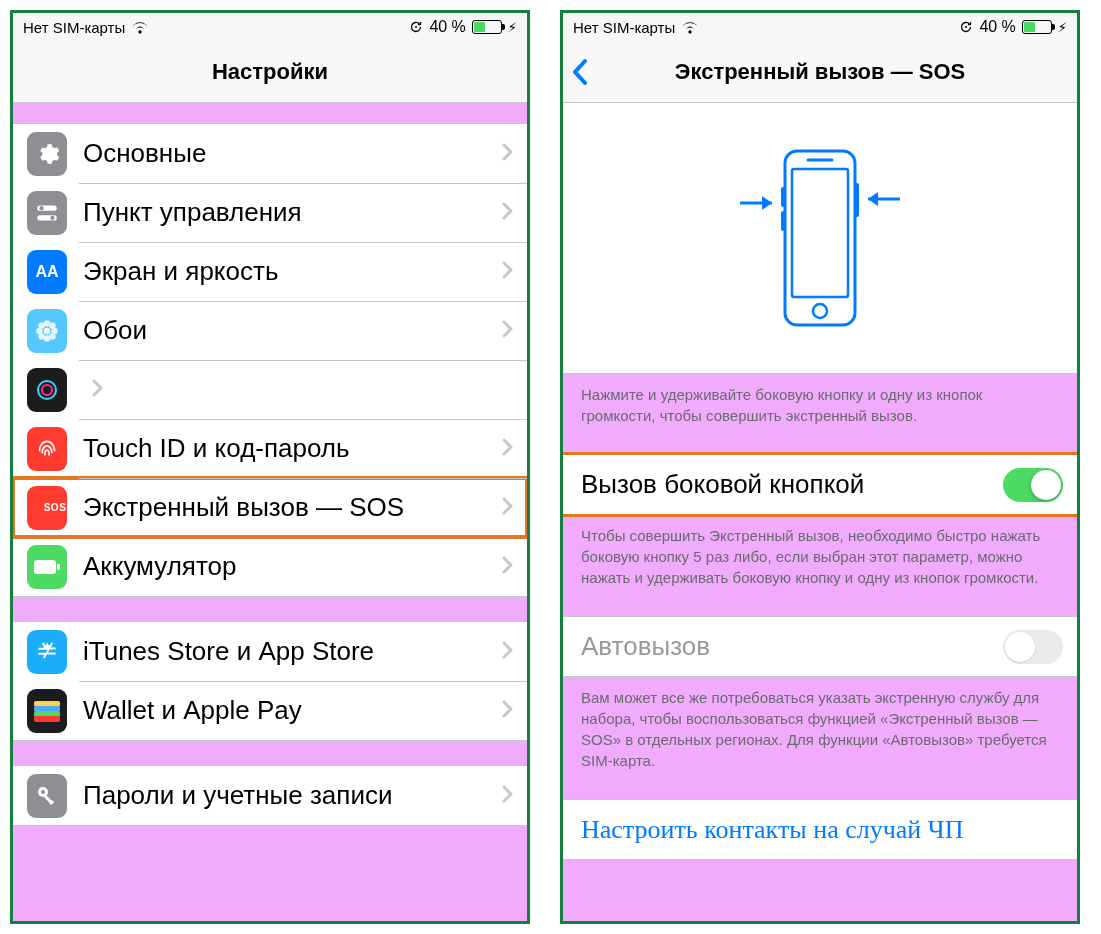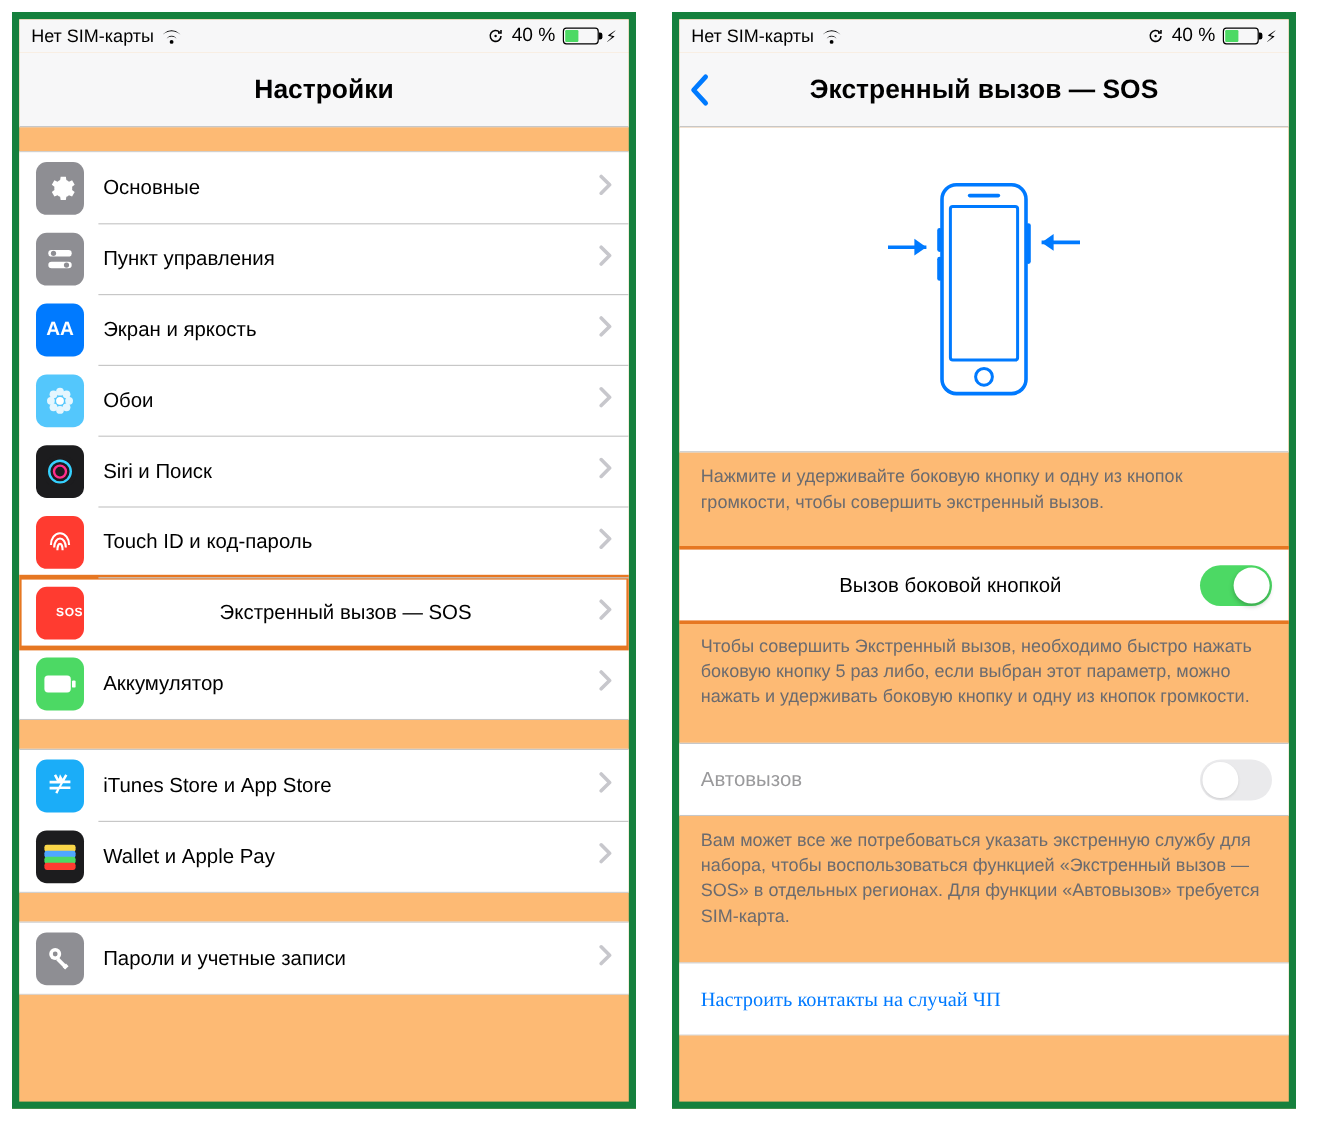--- a/index.html
+++ b/index.html
@@ -6,22 +6,22 @@
   body {
     font-family: -apple-system, "Helvetica Neue", Helvetica, Arial, sans-serif;
     background: #fff;
     display: flex;
     gap: 30px;
     padding: 10px;
   }
   .screen {
     width: 520px;
     height: 914px;
-    border: 6px solid #15803d;
-    background: #fdba74;
+    border: 3px solid #15803d;
+    background: #f0abfc;
     overflow: hidden;
     position: relative;
   }
   
   .status-bar {
     height: 28px;
     display: flex;
     align-items: center;
     justify-content: space-between;
     padding: 0 10px;
@@ -74,30 +74,30 @@
   }
   .row + .row::before {
     content:""; position:absolute; top:0; left:66px; right:0;
     height:1px; background:#c7c7c7;
   }
   .row-icon {
     width:40px; height:44px; border-radius:9px; margin-right:16px;
     display:flex; align-items:center; justify-content:center;
     color:#fff; font-weight:700; flex-shrink:0;
   }
-  .row-label { font-size:17px; color:#000; flex:1; }
+  .row-label { font-size:26px; color:#000; flex:1; }
   .row-label.dim { color:#9a9a9c; }
   .row-label.link { color:#007aff;font-family:Liberation Serif, serif; }
   .chevron {
     color:#c7c7cc; font-size:24px; margin-left:8px;
   }
   .row.no-icon::before,
   .row.no-icon + .row.no-icon::before { left:18px; }
   .row.no-icon { padding-left:18px; }
-  .highlight { outline:4px solid #e67722; outline-offset:-2px; position:relative; z-index:2;text-align:center; }
+  .highlight { outline:4px solid #e67722; outline-offset:-2px; position:relative; z-index:2; }
   
   .toggle {
     width:60px; height:34px; border-radius:17px;
     background:#e5e5ea; position:relative; flex-shrink:0;
   }
   .toggle.on { background:#4cd964; }
   .toggle .knob {
     position:absolute; top:2px; width:30px; height:30px;
     background:#fff; border-radius:50%;
     box-shadow:0 2px 4px rgba(0,0,0,.25);
@@ -204,21 +204,20 @@
             </svg></div>
         </div>
         <div class="row">
           <div class="row-icon" style="background: rgb(28, 28, 30);">
             <svg width="30" height="30" viewBox="0 0 30 30">
               <circle cx="15" cy="15" r="14" fill="#1c1c1e"></circle>
               <circle cx="15" cy="15" r="9" fill="none" stroke="#35d1ff" stroke-width="2"></circle>
               <circle cx="15" cy="15" r="5" fill="none" stroke="#ff2d8a" stroke-width="2"></circle>
             </svg>
           </div>
-          <div class="row-label">Siri и Поиск</div>
           <div class="chevron"><svg width="12" height="20" viewBox="0 0 12 20">
               <path fill="none" stroke="#c7c7cc" stroke-width="3" stroke-linecap="round" stroke-linejoin="round" d="M3 3l7 7-7 7"></path>
             </svg></div>
         </div>
         <div class="row">
           <div class="row-icon" style="background: rgb(255, 59, 48);">
             <svg width="26" height="26" viewBox="0 0 24 24">
               <path fill="none" stroke="#fff" stroke-width="1.6" d="M5 14c0-5 3-9 7-9s7 4 7 9M7.5 16c0-4 2-7 4.5-7s4.5 3 4.5 7M10 18c0-3 1-5 2-5s2 2 2 5"></path>
             </svg>
           </div>

